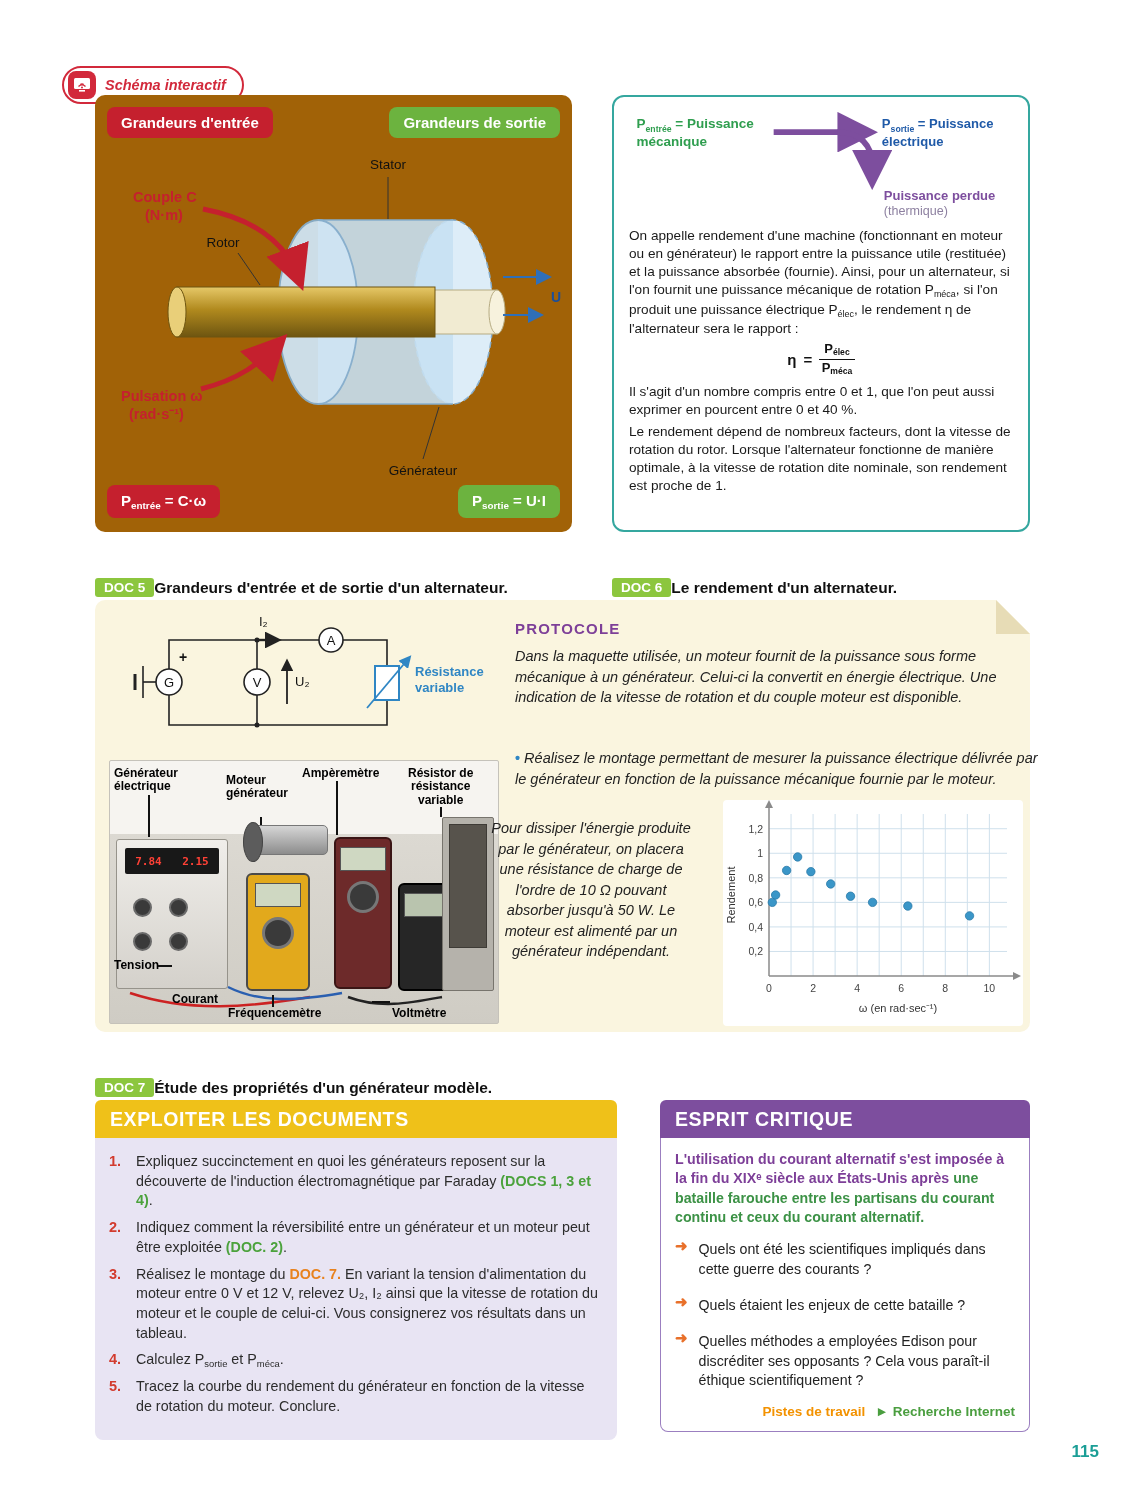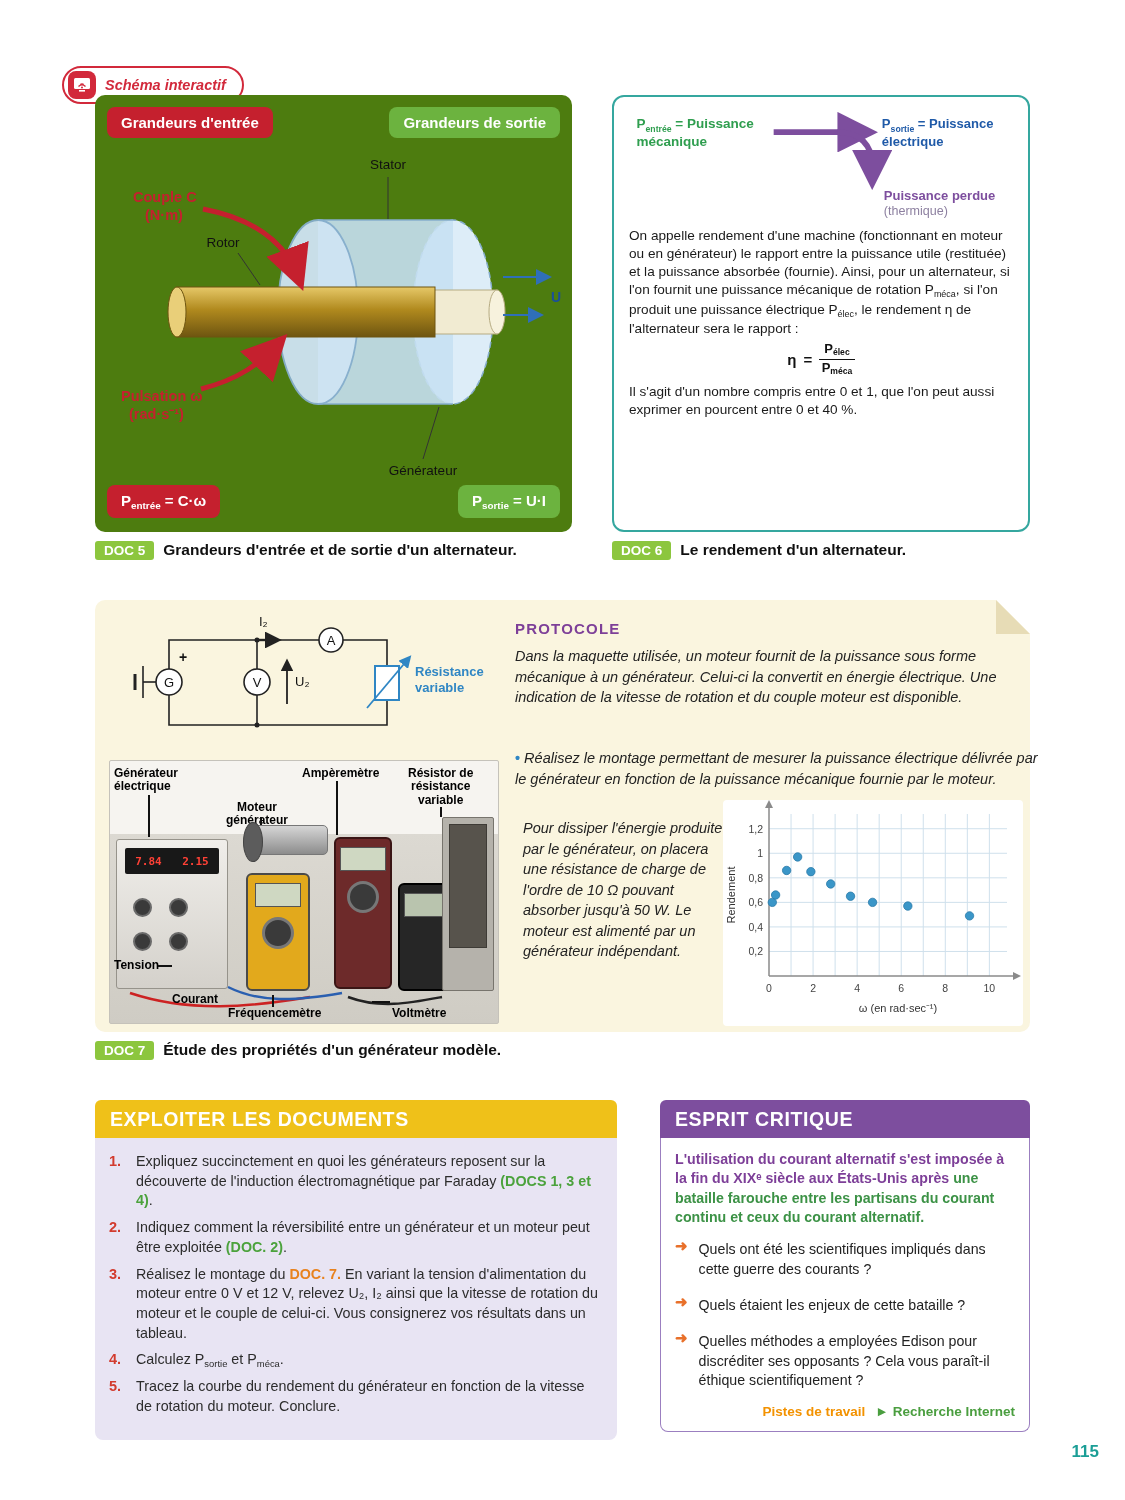--- a/index.html
+++ b/index.html
@@ -11,35 +11,35 @@
   .header-bar{position:absolute;left:88px;top:20px;right:0;height:37px;background:#2ba7a1;display:flex;align-items:center;justify-content:flex-end;padding-right:28px;box-sizing:border-box;color:#fff;font-size:17px;}
   .chap{font-weight:400;margin-right:8px;letter-spacing:.3px;}
   .chap-title{font-weight:700;}
 
   
   .interactive-badge{position:absolute;left:62px;top:66px;display:flex;align-items:center;gap:9px;background:#fff;border:2px solid #d2293b;border-radius:20px;padding:3px 16px 3px 4px;cursor:pointer;}
   .ib-icon{width:28px;height:28px;background:#d2293b;border-radius:8px;display:flex;align-items:center;justify-content:center;}
   .ib-text{color:#d2293b;font-weight:700;font-style:italic;font-size:14.5px;}
 
   
-  .doc5-panel{position:absolute;left:95px;top:95px;width:477px;height:437px;background:#4d7c0f;border-radius:10px;}
+  .doc5-panel{position:absolute;left:95px;top:95px;width:477px;height:437px;background:#a16207;border-radius:10px;}
   .chip{position:absolute;color:#fff;font-weight:700;font-size:15px;padding:7px 14px;border-radius:8px;white-space:nowrap;}
   .chip.red{background:#c5202e;}
   .chip.green{background:#6cb33f;}
   .chip-in{left:12px;top:12px;}
   .chip-out{right:12px;top:12px;}
   .chip-pin{left:12px;bottom:14px;}
   .chip-pout{right:12px;bottom:14px;}
   .d5-svg{position:absolute;left:10px;top:52px;width:457px;height:335px;}
   .t-plain{font-size:13.5px;fill:#111;}
   .t-red{font-size:14.5px;font-weight:700;fill:#c5202e;}
   .t-blue{font-size:14px;font-weight:700;fill:#1a4f9c;}
 
   
-  .caption{position:absolute;display:flex;gap:9px;}
+  .caption{position:absolute;display:flex;align-items:center;margin-top:37px;}
   .doc-badge{background:#8cc63e;color:#fff;font-weight:700;font-size:13.5px;padding:2px 9px;border-radius:3px;}
   .caption-text{font-weight:700;font-size:15.5px;color:#101010;}
   .cap5{left:95px;top:541px;}
   .cap6{left:612px;top:541px;}
   .cap7{left:95px;top:1041px;}
 
   
   .doc6-panel{position:absolute;left:612px;top:95px;width:418px;height:437px;background:#fff;border:2px solid #35a79f;border-radius:12px;box-sizing:border-box;padding:12px 15px 10px;}
   .d6-svg{width:100%;height:114px;display:block;}
   .t-green{font-size:14px;font-weight:700;fill:#2f9e4f;}
@@ -59,21 +59,21 @@
   .circuit-svg{position:absolute;left:14px;top:10px;width:380px;height:145px;}
   .c-sym{font-size:13px;fill:#111;}
   .c-lbl{font-size:13px;fill:#111;}
   .c-plus{font-size:14px;font-weight:700;fill:#111;}
   .c-blue{font-size:13px;font-weight:700;fill:#2f86c4;}
   .protocole-title{position:absolute;left:420px;top:20px;color:#7d3f98;font-weight:700;font-size:15px;letter-spacing:1.2px;}
   .d7-italic{font-style:italic;color:#222;font-size:14.5px;line-height:1.42;margin:0;}
   .d7-para1{position:absolute;left:420px;top:46px;width:520px;}
   .d7-bullet{position:absolute;left:420px;top:148px;width:525px;}
   .blt{color:#2f86c4;font-weight:700;font-style:normal;}
-  .d7-para2{position:absolute;left:428px;top:218px;width:200px;}
+  .d7-para2{position:absolute;left:396px;top:218px;width:200px;text-align:center;}
   .chart-wrap{position:absolute;left:628px;top:200px;width:300px;height:226px;background:#fff;border-radius:4px;}
   .chart-svg{width:300px;height:226px;display:block;}
   .tick{font-size:10.5px;fill:#444;}
   .axlabel{font-size:11px;fill:#333;}
 
   
   .photo{position:absolute;left:14px;top:160px;width:388px;height:262px;background:linear-gradient(#f6f4f0 0%,#f6f4f0 28%,#dcd9d2 28%,#cfccc4 100%);border:1px solid #c5c2ba;border-radius:2px;overflow:hidden;}
   .plabel{position:absolute;font-weight:700;font-size:12px;color:#000;line-height:1.12;}
   .pline{position:absolute;background:#111;}
   .inst{position:absolute;box-sizing:border-box;}
@@ -226,20 +226,21 @@
     <div class="formula-row">
       <span>η</span>
       <span>=</span>
       <span class="frac">
         <span class="fnum"><span>P</span><span class="sub">élec</span></span>
         <span class="fden"><span>P</span><span class="sub">méca</span></span>
       </span>
     </div>
 
     <p class="d6-text">Il s'agit d'un nombre compris entre 0 et 1, que l'on peut aussi exprimer en pourcent entre 0 et 40 %.</p>
+    <p class="d6-text">Le rendement dépend de nombreux facteurs, dont la vitesse de rotation du rotor. Lorsque l'alternateur fonctionne de manière optimale, à la vitesse de rotation dite nominale, son rendement est proche de 1.</p>
   </section>
 
   <div class="caption cap6">
     <span class="doc-badge">DOC 6</span>
     <span class="caption-text">Le rendement d'un alternateur.</span>
   </div>
 
   <section class="doc7-panel">
     <svg class="fold-svg" width="34" height="34">
       <polygon points="0,0 34,0 34,34" fill="#ffffff"></polygon>
@@ -274,21 +275,21 @@
       <line x1="178" y1="94" x2="178" y2="52" stroke="#222" stroke-width="1.8" marker-end="url(#mdk)"></line>
       <text class="c-lbl" x="186" y="76">U₂</text>
       <rect x="266" y="56" width="24" height="34" fill="#fff" stroke="#2f86c4" stroke-width="2"></rect>
       <line x1="258" y1="98" x2="300" y2="48" stroke="#2f86c4" stroke-width="1.8" marker-end="url(#mcb)"></line>
       <text class="c-blue" x="306" y="66">Résistance</text>
       <text class="c-blue" x="306" y="82">variable</text>
     </svg>
 
     <div class="photo">
       <div class="plabel" style="left:4px;top:6px;"><span>Générateur</span><br><span>électrique</span></div>
-      <div class="plabel" style="left:116px;top:40px;text-align:center;"><span>Moteur</span><br><span>générateur</span></div>
+      <div class="plabel" style="left:116px;top:13px;"><span>Moteur</span><br><span>générateur</span></div>
       <div class="plabel" style="left:192px;top:6px;"><span>Ampèremètre</span></div>
       <div class="plabel" style="left:298px;top:6px;text-align:center;"><span>Résistor de</span><br><span>résistance</span><br><span>variable</span></div>
       <div class="pline" style="left:38px;top:34px;width:1.5px;height:42px;"></div>
       <div class="pline" style="left:150px;top:56px;width:1.5px;height:14px;"></div>
       <div class="pline" style="left:226px;top:20px;width:1.5px;height:54px;"></div>
       <div class="pline" style="left:330px;top:46px;width:1.5px;height:10px;"></div>
 
       <div class="inst inst-ps">
         <div class="ps-screen">
           <span class="ps-digit">7.84</span>

